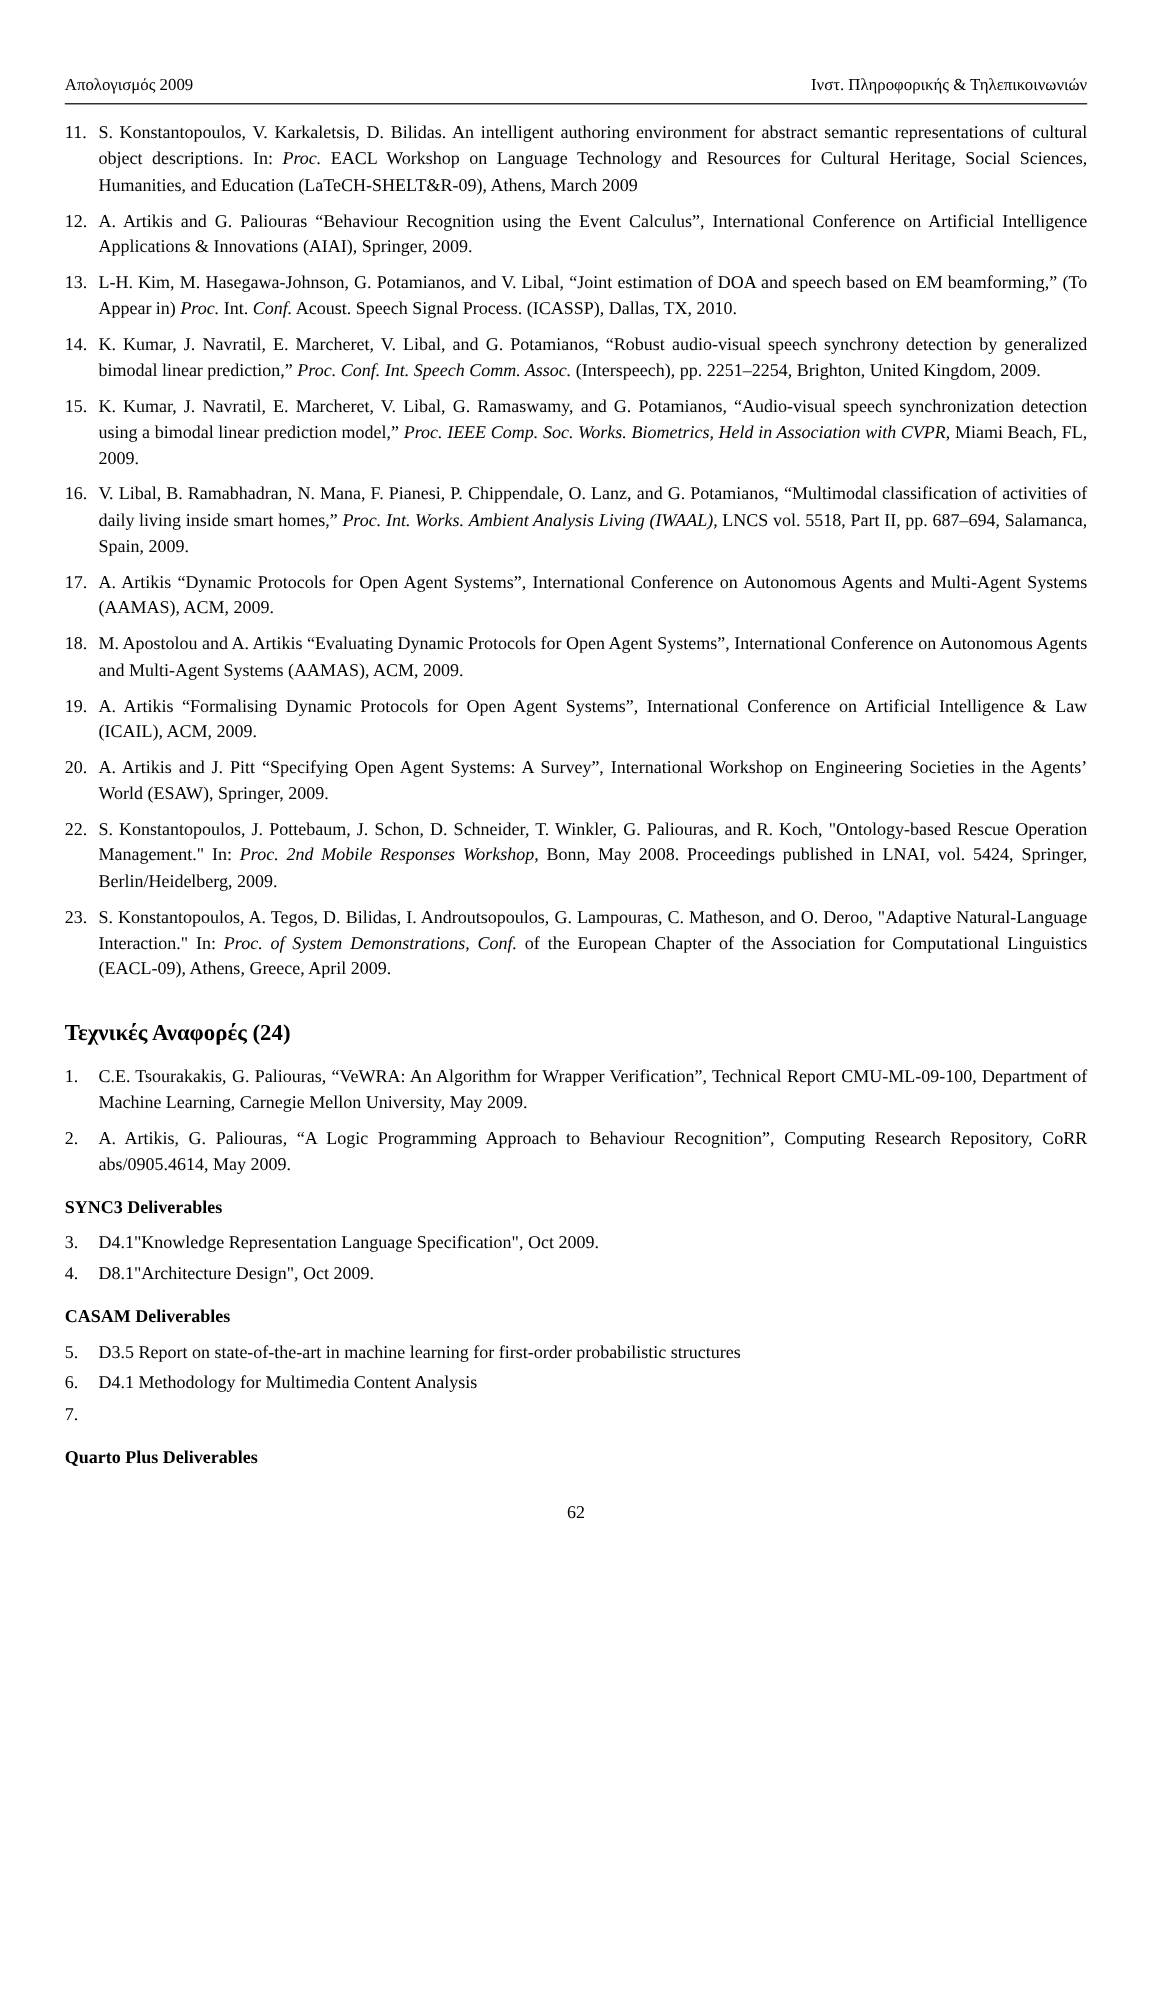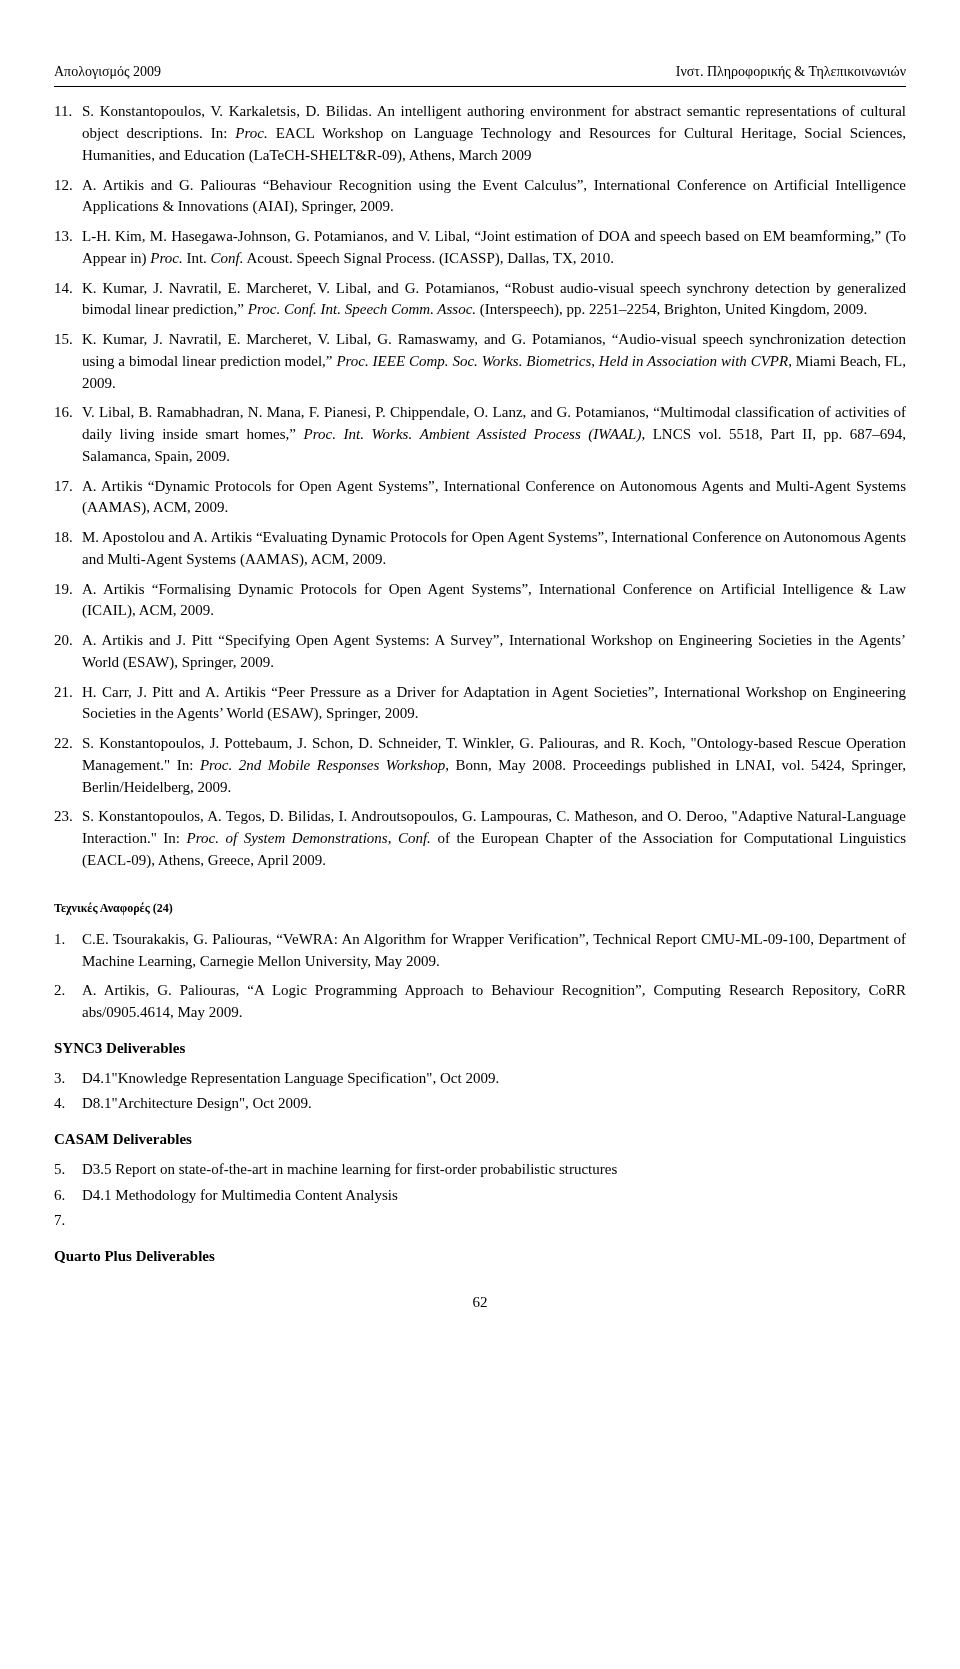--- a/index.html
+++ b/index.html
@@ -43,21 +43,21 @@
     }
     .ref-num {
       min-width: 28px;
       font-weight: normal;
     }
     .ref-text {
       flex: 1;
     }
     .section-title {
       font-weight: bold;
-      font-size: 12px;
+      font-size: 19px;
       margin: 22px 0 12px 0;
     }
     .subsection-title {
       font-weight: bold;
       font-size: 15px;
       margin: 14px 0 8px 0;
     }
     .tech-reports-list {
       list-style: none;
       padding: 0;
@@ -112,41 +112,37 @@
       <li>
         <span class="ref-num">14.</span>
         <span class="ref-text">K. Kumar, J. Navratil, E. Marcheret, V. Libal, and G. Potamianos, “Robust audio-visual speech synchrony detection by generalized bimodal linear prediction,” <em>Proc.</em> <em>Conf.</em> <em>Int. Speech Comm. Assoc.</em> (Interspeech), pp. 2251–2254, Brighton, United Kingdom, 2009.</span>
       </li>
       <li>
         <span class="ref-num">15.</span>
         <span class="ref-text">K. Kumar, J. Navratil, E. Marcheret, V. Libal, G. Ramaswamy, and G. Potamianos, “Audio-visual speech synchronization detection using a bimodal linear prediction model,” <em>Proc.</em> <em>IEEE Comp. Soc. Works. Biometrics, Held in Association with CVPR</em>, Miami Beach, FL, 2009.</span>
       </li>
       <li>
         <span class="ref-num">16.</span>
-        <span class="ref-text">V. Libal, B. Ramabhadran, N. Mana, F. Pianesi, P. Chippendale, O. Lanz, and G. Potamianos, “Multimodal classification of activities of daily living inside smart homes,” <em>Proc.</em> <em>Int. Works.</em> <em>Ambient Assisted Process (IWAAL)</em>, LNCS vol. 5518, Part II, pp. 687–694, Salamanca, Spain, 2009.</span>
+        <span class="ref-text">V. Libal, B. Ramabhadran, N. Mana, F. Pianesi, P. Chippendale, O. Lanz, and G. Potamianos, “Multimodal classification of activities of daily living inside smart homes,” <em>Proc.</em> <em>Int. Works.</em> <em>Ambient Analysis Living (IWAAL)</em>, LNCS vol. 5518, Part II, pp. 687–694, Salamanca, Spain, 2009.</span>
       </li>
       <li>
         <span class="ref-num">17.</span>
         <span class="ref-text">A. Artikis “Dynamic Protocols for Open Agent Systems”, International Conference on Autonomous Agents and Multi-Agent Systems (AAMAS), ACM, 2009.</span>
       </li>
       <li>
         <span class="ref-num">18.</span>
         <span class="ref-text">M. Apostolou and A. Artikis “Evaluating Dynamic Protocols for Open Agent Systems”, International Conference on Autonomous Agents and Multi-Agent Systems (AAMAS), ACM, 2009.</span>
       </li>
       <li>
         <span class="ref-num">19.</span>
         <span class="ref-text">A. Artikis “Formalising Dynamic Protocols for Open Agent Systems”, International Conference on Artificial Intelligence &amp; Law (ICAIL), ACM, 2009.</span>
       </li>
       <li>
         <span class="ref-num">20.</span>
         <span class="ref-text">A. Artikis and J. Pitt “Specifying Open Agent Systems: A Survey”, International Workshop on Engineering Societies in the Agents’ World (ESAW), Springer, 2009.</span>
-      </li>
-      <li>
-        <span class="ref-num">21.</span>
-        <span class="ref-text">H. Carr, J. Pitt and A. Artikis “Peer Pressure as a Driver for Adaptation in Agent Societies”, International Workshop on Engineering Societies in the Agents’ World (ESAW), Springer, 2009.</span>
       </li>
       <li>
         <span class="ref-num">22.</span>
         <span class="ref-text">S. Konstantopoulos, J. Pottebaum, J. Schon, D. Schneider, T. Winkler, G. Paliouras, and R. Koch, "Ontology-based Rescue Operation Management." In: <em>Proc.</em> <em>2nd Mobile Responses Workshop</em>, Bonn, May 2008. Proceedings published in LNAI, vol. 5424, Springer, Berlin/Heidelberg, 2009.</span>
       </li>
       <li>
         <span class="ref-num">23.</span>
         <span class="ref-text">S. Konstantopoulos, A. Tegos, D. Bilidas, I. Androutsopoulos, G. Lampouras, C. Matheson, and O. Deroo, "Adaptive Natural-Language Interaction." In: <em>Proc.</em> <em>of System Demonstrations</em>, <em>Conf.</em> of the European Chapter of the Association for Computational Linguistics (EACL-09), Athens, Greece, April 2009.</span>
       </li>
     </ol>

